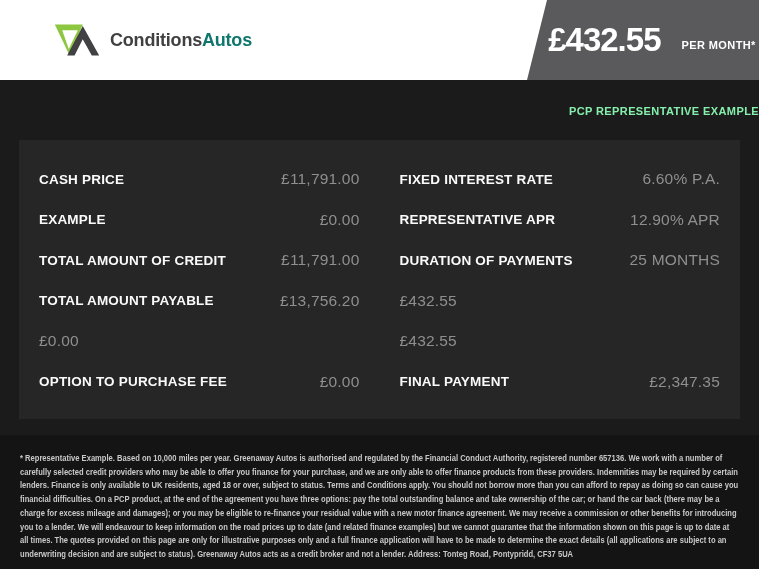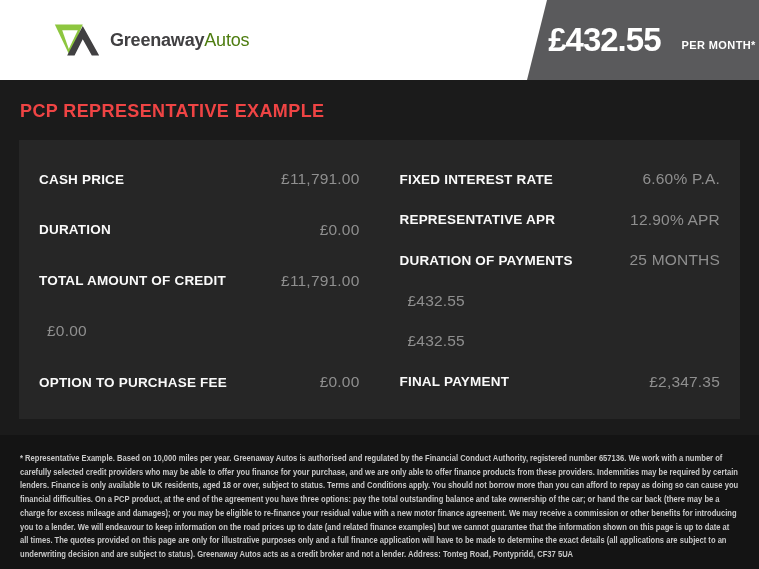--- a/index.html
+++ b/index.html
@@ -24,21 +24,21 @@
     align-items: center;
   }
   .logo svg { display: block; }
   .wordmark {
     margin-left: 10px;
     font-size: 18px;
     letter-spacing: -0.2px;
     white-space: nowrap;
   }
   .wordmark .primary { font-weight: bold; color: #414042; }
-  .wordmark .secondary { font-weight: normal; color: #4d7c0f; }
+  .wordmark .secondary { font-weight: bold; color: #0f766e; }
 
   .ribbon {
     position: absolute;
     top: 0; right: 0;
     width: 232px; height: 80px;
     background: #5a5a5c;
     clip-path: polygon(20px 0, 100% 0, 100% 100%, 0 100%);
     display: flex;
     align-items: center;
     justify-content: center;
@@ -59,26 +59,27 @@
     position: relative;
     top: 5px;
     white-space: nowrap;
   }
 
   
   .main {
     background: #1b1b1b;
   }
   .section-title {
-    color: #ef4444;
-    font-weight: bold;
-    font-size: 18px;
+    color: #86efac;
+    font-weight: bold;
+    font-size: 11px;
     letter-spacing: 0.4px;
     padding: 22px 0 0 20px;
     line-height: 18px;
+    text-align: right;
   }
 
   .panels {
     display: flex;
     gap: 0;
     margin: 20px 19px 0 19px;
   }
   .panel {
     flex: 1;
     background: #262626;
@@ -99,21 +100,20 @@
     font-weight: bold;
     font-size: 13.5px;
     letter-spacing: 0.2px;
     white-space: nowrap;
   }
   .row .value {
     color: #8f8f8f;
     font-size: 15.5px;
     letter-spacing: 0.2px;
     white-space: nowrap;
-    margin-left: 8px;
   }
 
   
   .footer {
     margin-top: 16px;
     height: 136px;
     background: #141414;
     padding: 17px 20px 0 20px;
     overflow: hidden;
   }
@@ -131,47 +131,51 @@
 <body>
 
 <div class="header">
   <div class="logo">
     <svg width="46" height="40" viewBox="0 0 56 44">
       <polygon points="1,3 35,3 19,41" fill="#8dc63f"></polygon>
       <polygon points="10,10 29,10 18,33" fill="#ffffff"></polygon>
       <path d="M35,5 L55,41 L46,41 L35,21 L25,41 L16,41 Z" fill="#414042"></path>
     </svg>
     <div class="wordmark">
-      <span class="primary">Greenaway</span><span class="secondary">Autos</span>
+      <span class="primary">Conditions</span><span class="secondary">Autos</span>
     </div>
   </div>
   <div class="ribbon">
     <span class="amount">£432.55</span>
     <span class="period">PER MONTH*</span>
   </div>
 </div>
 
 <div class="main">
   <div class="section-title">PCP REPRESENTATIVE EXAMPLE</div>
 
   <div class="panels">
     <div class="panel">
       <div class="row">
         <span class="label">CASH PRICE</span>
         <span class="value">£11,791.00</span>
       </div>
       <div class="row">
-        <span class="label">DURATION</span>
+        <span class="label">EXAMPLE</span>
         <span class="value">£0.00</span>
       </div>
       <div class="row">
         <span class="label">TOTAL AMOUNT OF CREDIT</span>
         <span class="value">£11,791.00</span>
       </div>
       <div class="row">
+        <span class="label">TOTAL AMOUNT PAYABLE</span>
+        <span class="value">£13,756.20</span>
+      </div>
+      <div class="row">
         <span class="value">£0.00</span>
       </div>
       <div class="row">
         <span class="label">OPTION TO PURCHASE FEE</span>
         <span class="value">£0.00</span>
       </div>
     </div>
 
     <div class="panel">
       <div class="row">

